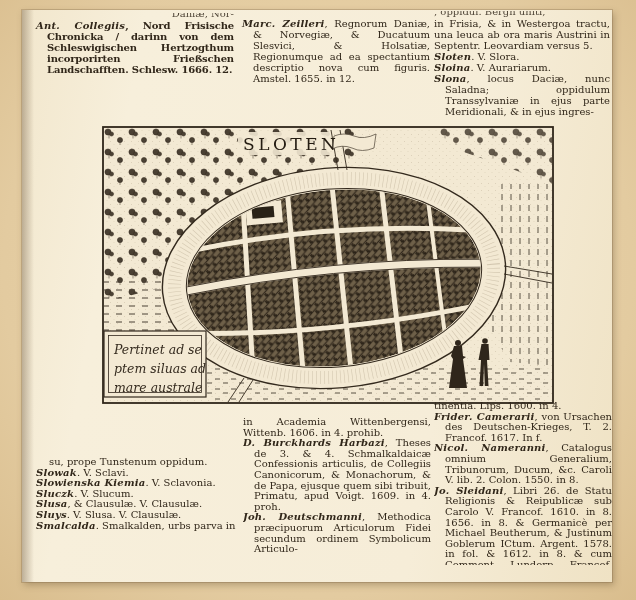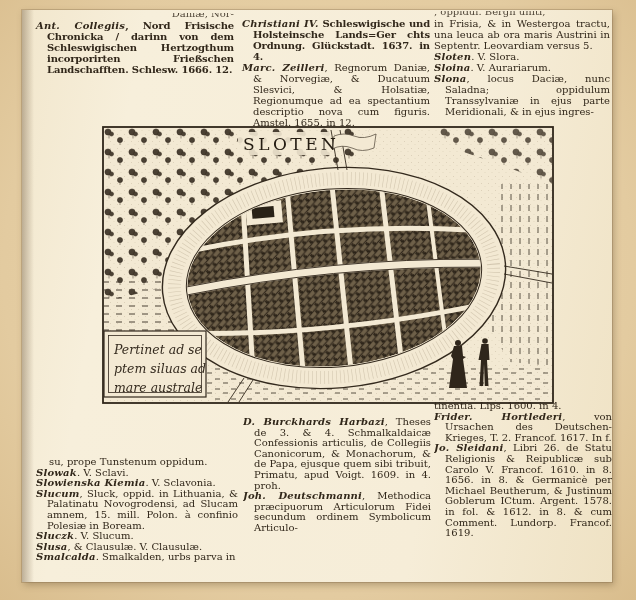--- a/index.html
+++ b/index.html
@@ -32,21 +32,20 @@
   <div id="paper"></div>
 
   <div class="col" style="left:36px;top:13px;width:198px;height:108px;">
     <span class="fragwrap frag-right">
         <span>Daniæ, Nor-</span>
       </span>
     <p class="entry"><span class="lead">Ant. Collegiis</span><span class="blackletter">, Nord Frisische Chronicka / darinn von dem Schleswigischen Hertzogthum incorporirten Frießschen Landschafften. Schlesw. 1666. 12.</span></p>
   </div>
 
   <div class="col" style="left:242px;top:18px;width:188px;height:104px;">
-    <p class="entry"><span class="lead">Christiani IV.</span><span class="blackletter"> Schleswigische und Holsteinsche Lands=Ger chts Ordnung. Glückstadt. 1637. in 4.</span></p>
     <p class="entry"><span class="lead">Marc. Zeilleri</span><span>, Regnorum Daniæ, &amp; Norvegiæ, &amp; Ducatuum Slesvici, &amp; Holsatiæ, Regionumque ad ea spectantium descriptio nova cum figuris. Amstel. 1655. in 12.</span></p>
   </div>
 
   <div class="col" style="left:434px;top:11px;width:176px;height:112px;">
     <span class="fragwrap">
         <span>, oppidul. Bergh uniti,</span>
       </span>
     <p><span>in Frisia, &amp; in Westergoa tractu, una leuca ab ora maris Austrini in Septentr. Leovardiam versus 5.</span></p>
     <p class="entry"><span class="lead">Sloten</span><span>. V. Slora.</span></p>
     <p class="entry"><span class="lead">Sloina</span><span>. V. Aurariarum.</span></p>
@@ -154,29 +153,31 @@
       <path d="M6,8 L14,8 L15,18 L18,19 L15,21 L19,50 L1,50 L5,21 L3,18 Z"></path>
       <circle cx="37" cy="3" r="2.8"></circle>
       <path d="M33.5,6 L40.5,6 L41.5,22 L39,22 L40.5,48 L36.8,48 L36,26 L35.2,48 L31.5,48 L33,22 L30.5,22 Z"></path>
     </g>
   </svg>
 
   <div class="col bottomcol" style="left:36px;top:417px;width:202px;height:164px;margin-top:40px;">
     <p class="cont-ind"><span>su, prope Tunstenum oppidum.</span></p>
     <p class="entry"><span class="lead">Slowak</span><span>. V. Sclavi.</span></p>
     <p class="entry"><span class="lead">Slowienska Kiemia</span><span>. V. Sclavonia.</span></p>
-    <p class="entry"><span class="lead">Slucum</span><span>, Sluck, oppid. in Lithuania, &amp; Palatinatu Novogrodensi, ad Slucam amnem, 15. mill. Polon. à confinio Polesiæ in Boream.</span></p>
     <p class="entry"><span class="lead">Sluczk</span><span>. V. Slucum.</span></p>
     <p class="entry"><span class="lead">Slusa</span><span>, &amp; Clausulæ. V. Clausulæ.</span></p>
+    <p class="entry"><span class="lead">Sluys</span><span>. V. Slusa. V. Clausulæ.</span></p>
     <p class="entry"><span class="lead">Smalcalda</span><span>. Smalkalden, urbs parva in</span></p>
   </div>
 
   <div class="col bottomcol" style="left:243px;top:417px;width:188px;height:164px;">
+    <p><span>in Academia Wittenbergensi, Wittenb. 1606. in 4. prohib.</span></p>
     <p class="entry"><span class="lead">D. Burckhards Harbazi</span><span>, Theses de 3. &amp; 4. Schmalkaldaicæ Confessionis articulis, de Collegiis Canonicorum, &amp; Monachorum, &amp; de Papa, ejusque quem sibi tribuit, Primatu, apud Voigt. 1609. in 4. proh.</span></p>
     <p class="entry"><span class="lead">Joh. Deutschmanni</span><span>, Methodica præcipuorum Articulorum Fidei secundum ordinem Symbolicum Articulo-</span></p>
   </div>
 
   <div class="col bottomcol" style="left:434px;top:401px;width:178px;height:164px;">
     <p><span>tinentia. Lips. 1600. in 4.</span></p>
-    <p class="entry"><span class="lead">Frider. Hortlederi</span><span>, von Ursachen des Deutschen-Krieges, T. 2. Francof. 1617. In f.</span></p>
+    <p class="entry"><span class="lead">Frider. Camerarii</span><span>, von Ursachen des Deutschen-Krieges, T. 2. Francof. 1617. In f.</span></p>
+    <p class="entry"><span class="lead">Nicol. Nameranni</span><span>, Catalogus omnium Generalium, Tribunorum, Ducum, &amp;c. Caroli V. lib. 2. Colon. 1550. in 8.</span></p>
     <p class="entry"><span class="lead">Jo. Sleidani</span><span>, Libri 26. de Statu Religionis &amp; Reipublicæ sub Carolo V. Francof. 1610. in 8. 1656. in 8. &amp; Germanicè per Michael Beutherum, &amp; Justinum Goblerum ICtum. Argent. 1578. in fol. &amp; 1612. in 8. &amp; cum Comment. Lundorp. Francof. 1619.</span></p>
   </div>
 </div>
 
 </body></html>

